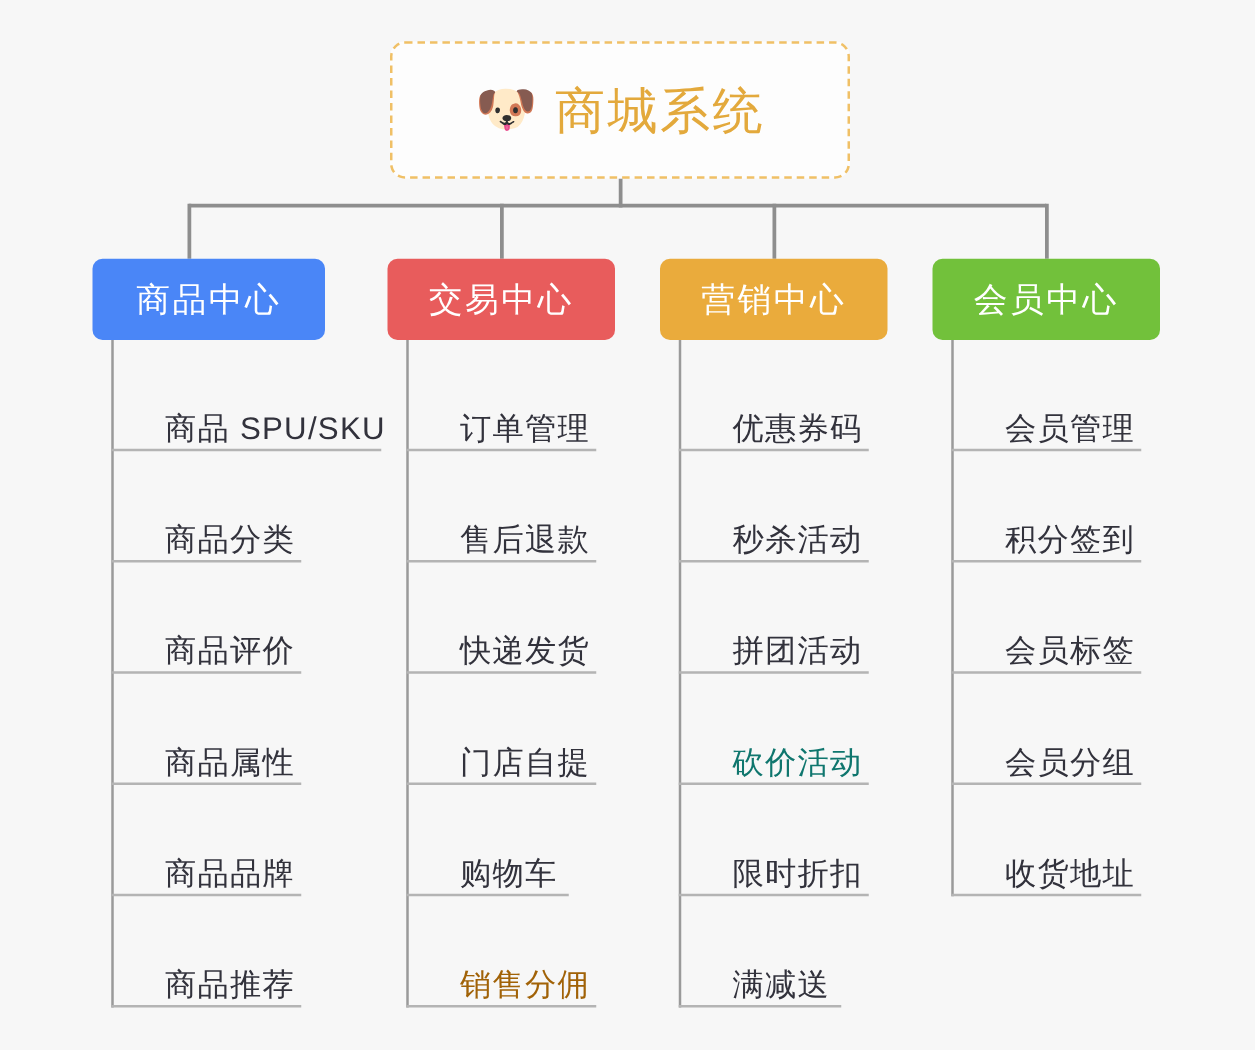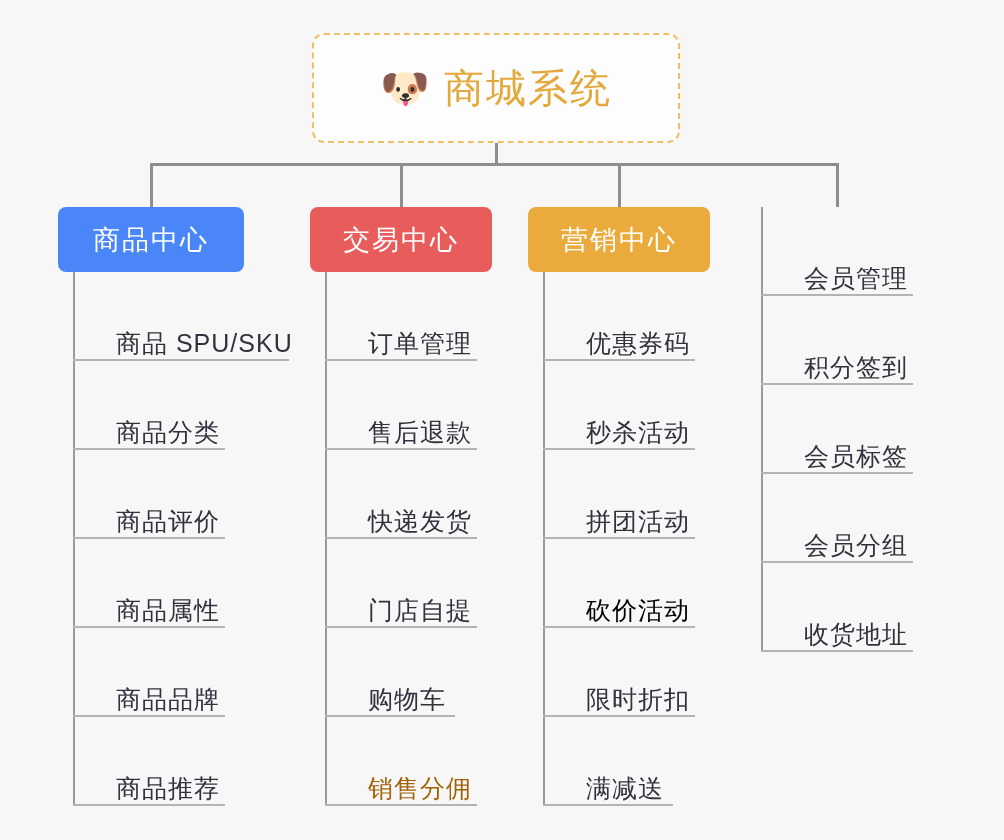--- a/index.html
+++ b/index.html
@@ -127,21 +127,21 @@
   <div id="connectors">
       <div class="conn conn-v" style="left: 494.5px; top: 143px; height: 23px; background: rgb(142, 142, 142);"></div>
       <div class="conn conn-h" style="left: 151px; top: 163px; width: 686px; background: rgb(142, 142, 142);"></div>
       <div class="conn conn-v" style="left: 149.5px; top: 163px; height: 44px; background: rgb(142, 142, 142);"></div>
       <div class="conn conn-v" style="left: 399.5px; top: 163px; height: 44px; background: rgb(142, 142, 142);"></div>
       <div class="conn conn-v" style="left: 617.5px; top: 163px; height: 44px; background: rgb(142, 142, 142);"></div>
       <div class="conn conn-v" style="left: 835.5px; top: 163px; height: 44px; background: rgb(142, 142, 142);"></div>
     </div>
 
   <div id="columns">
-      <div class="column" style="left: 58px; width: 186px;">
+      <div class="column" style="left: 74px; width: 186px;">
         <div class="cat-box" style="background: rgb(74, 134, 247); width: 186px;">
           <span>商品中心</span>
         </div>
         <div class="branch">
           <div class="spine" style="background: rgb(154, 154, 154);"></div>
           <div class="leaf">
             <div class="leaf-underline" style="width: 216px; background: rgb(180, 180, 180);"></div>
             <span class="leaf-label" style="color: rgb(50, 50, 60);">商品 SPU/SKU</span>
           </div>
           <div class="leaf">
@@ -211,33 +211,36 @@
           <div class="leaf">
             <div class="leaf-underline" style="width: 152px; background: rgb(180, 180, 180);"></div>
             <span class="leaf-label" style="color: rgb(50, 50, 60);">秒杀活动</span>
           </div>
           <div class="leaf">
             <div class="leaf-underline" style="width: 152px; background: rgb(180, 180, 180);"></div>
             <span class="leaf-label" style="color: rgb(50, 50, 60);">拼团活动</span>
           </div>
           <div class="leaf">
             <div class="leaf-underline" style="width: 152px; background: rgb(180, 180, 180);"></div>
-            <span class="leaf-label" style="color: #000000;">砍价活动</span>
+            <span class="leaf-label" style="color: #0f766e;">砍价活动</span>
           </div>
           <div class="leaf">
             <div class="leaf-underline" style="width: 152px; background: rgb(180, 180, 180);"></div>
             <span class="leaf-label" style="color: rgb(50, 50, 60);">限时折扣</span>
           </div>
           <div class="leaf">
             <div class="leaf-underline" style="width: 130px; background: rgb(180, 180, 180);"></div>
             <span class="leaf-label" style="color: rgb(50, 50, 60);">满减送</span>
           </div>
         </div>
       </div>
       <div class="column" style="left: 746px; width: 182px;">
+        <div class="cat-box" style="background: rgb(114, 193, 59); width: 182px;">
+          <span>会员中心</span>
+        </div>
         <div class="branch">
           <div class="spine" style="background: rgb(154, 154, 154);"></div>
           <div class="leaf">
             <div class="leaf-underline" style="width: 152px; background: rgb(180, 180, 180);"></div>
             <span class="leaf-label" style="color: rgb(50, 50, 60);">会员管理</span>
           </div>
           <div class="leaf">
             <div class="leaf-underline" style="width: 152px; background: rgb(180, 180, 180);"></div>
             <span class="leaf-label" style="color: rgb(50, 50, 60);">积分签到</span>
           </div>

